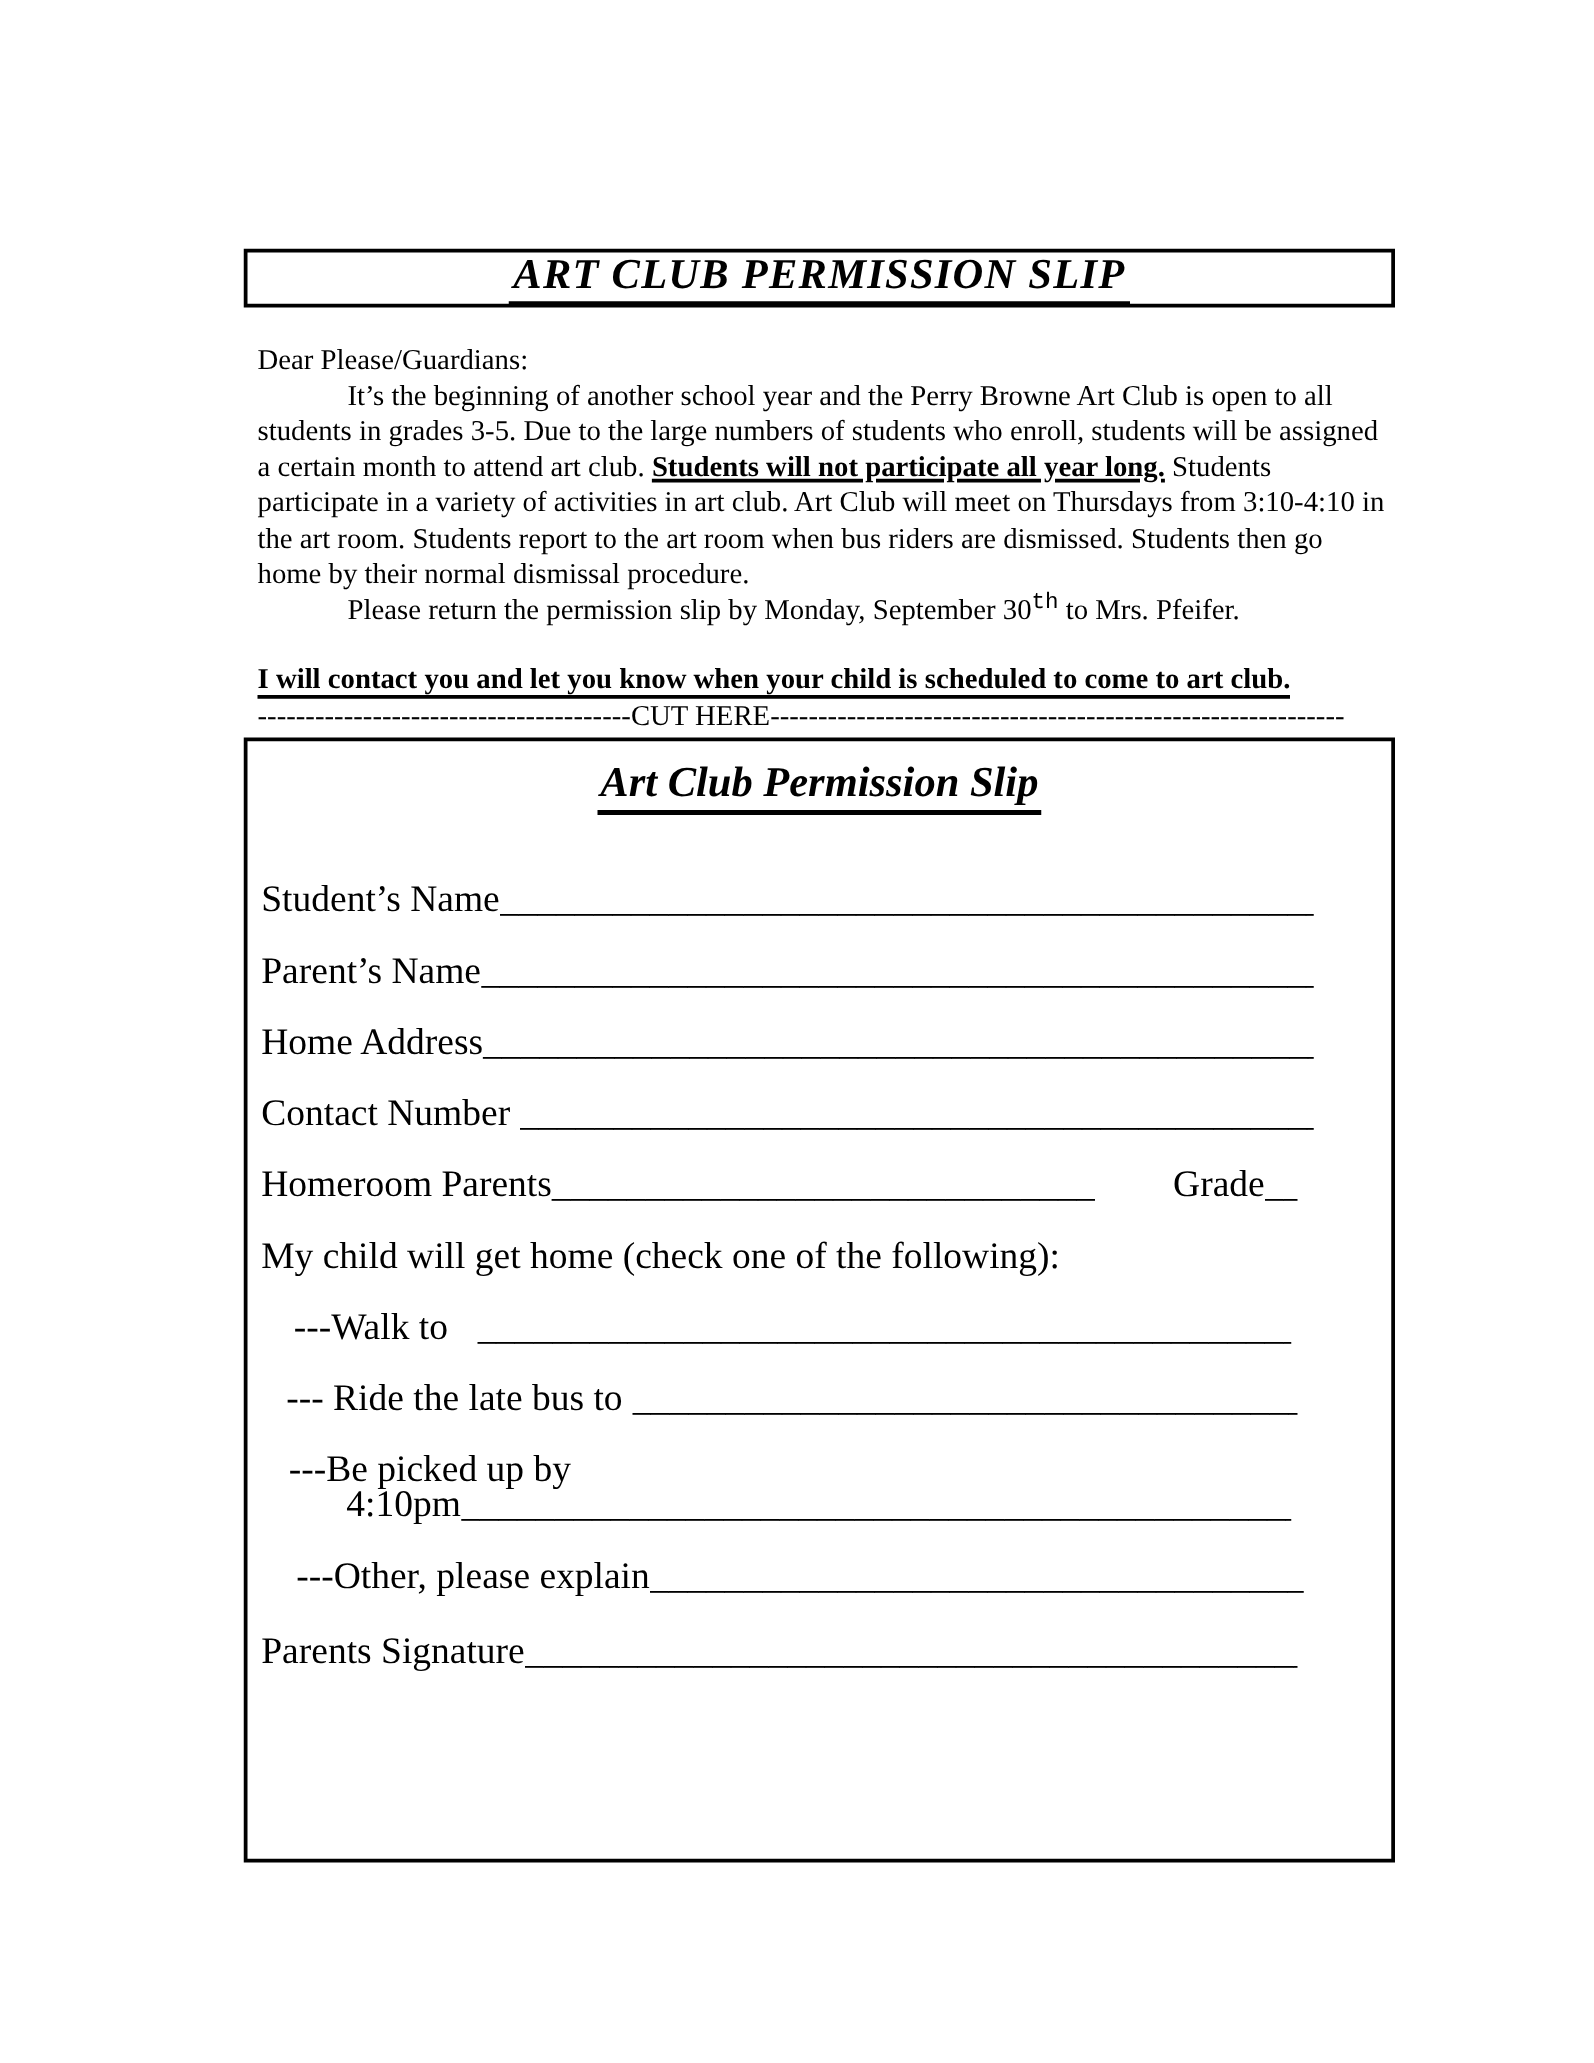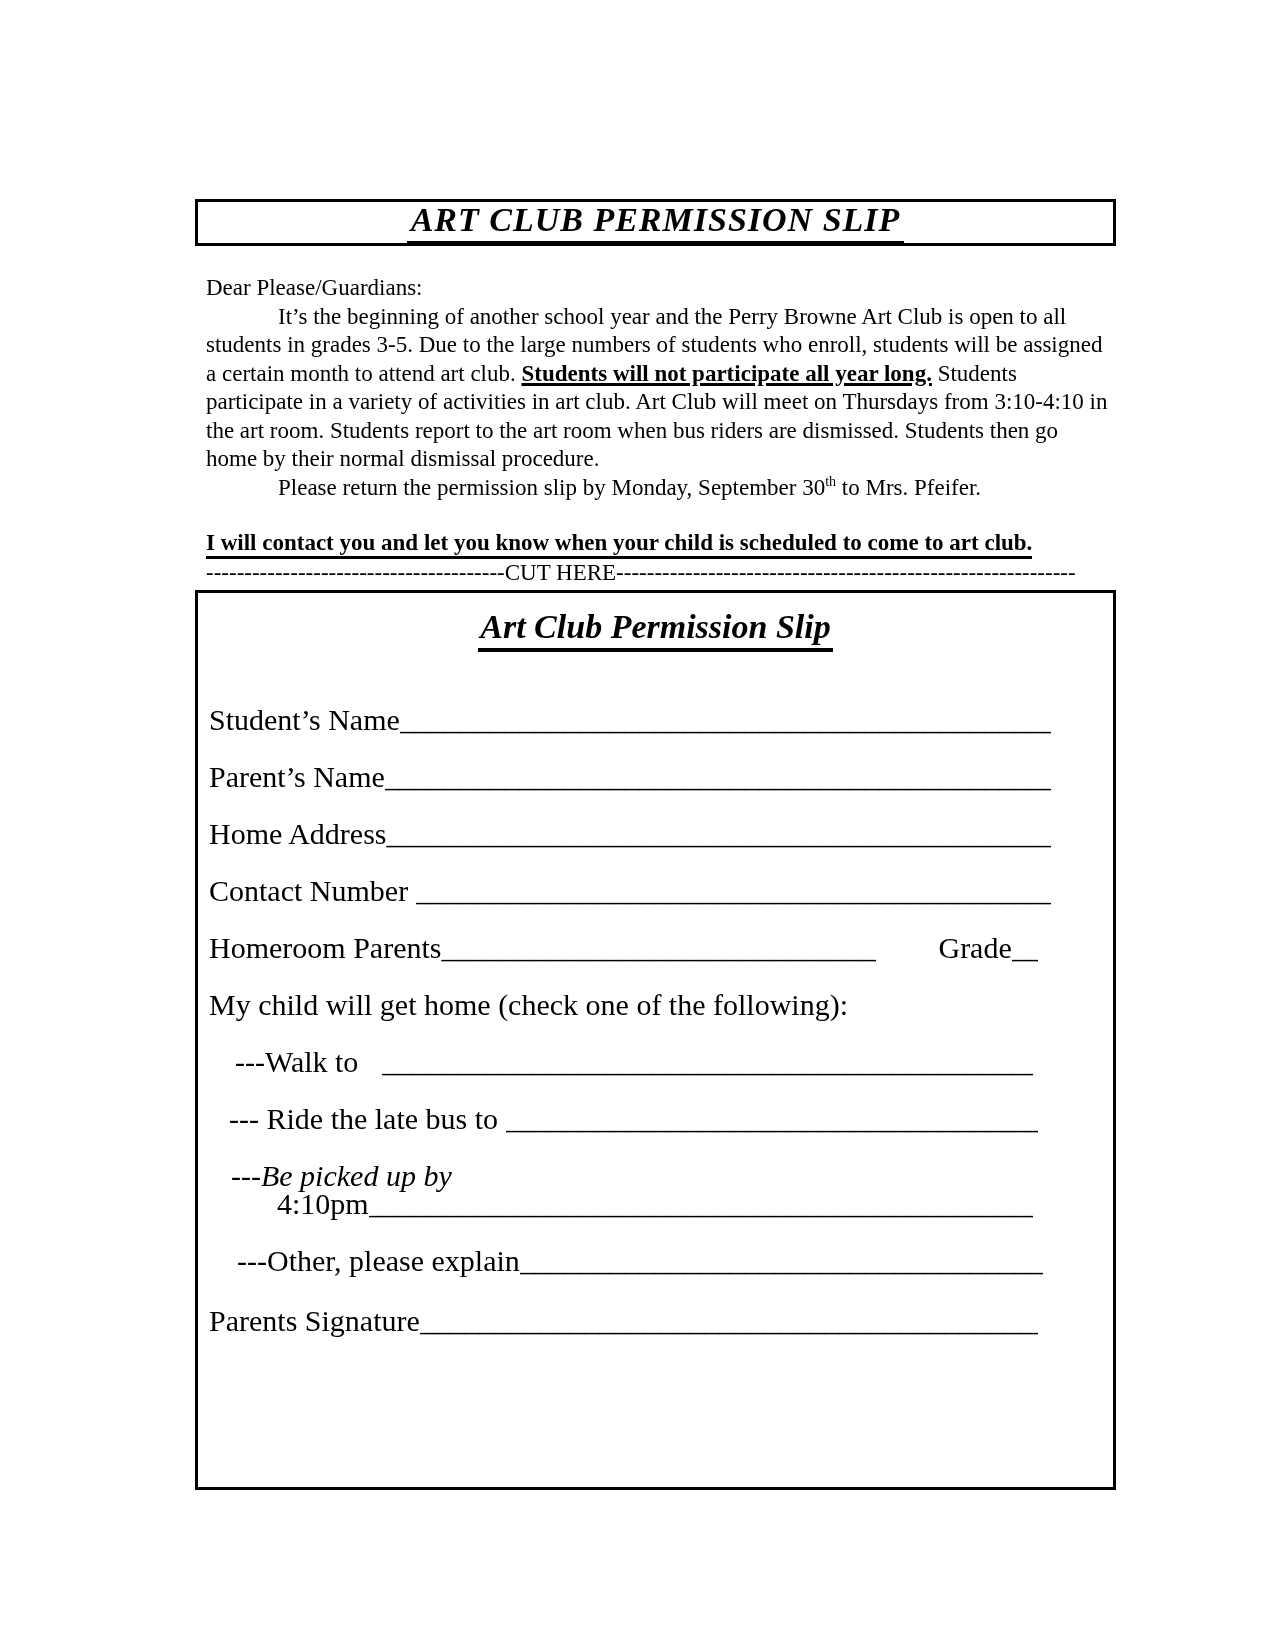--- a/index.html
+++ b/index.html
@@ -48,21 +48,21 @@
   }
   p { margin: 0; }
   .salutation { }
   .body-para { text-indent: 72px; }
   .bold { font-weight: normal; }
   .bold-underline {
     font-weight: bold;
     text-decoration: underline;
     text-decoration-thickness: 2.5px;
   }
-  sup { font-size: 14px; line-height: 0; }
+  sup { font-size: 18px; line-height: 0; font-family: Liberation Mono, monospace; }
   .contact-notice {
     margin-top: 27px;
     font-weight: bold;
     white-space: nowrap;
   }
   .notice-underline {
     border-bottom: 3px solid #000000;
     padding-bottom: 1px;
   }
   .cut-line {
@@ -109,21 +109,21 @@
   }
   .uline.fixed { flex: 0 0 auto; width: 435px; overflow: hidden; }
   .mr80 { margin-right: 80px; }
   .mr75 { margin-right: 75px; }
   .mr70 { margin-right: 70px; }
   .indent26 { padding-left: 26px; gap: 16px; }
   .indent20 { padding-left: 20px; }
   .indent22 { padding-left: 22px; }
   .indent28 { padding-left: 28px; }
   .two-line { margin-bottom: 28.5px; }
-  .two-line .first { white-space: pre; line-height: 28.5px; font-style: italic; }
+  .two-line .first { white-space: pre; line-height: 28.5px; }
   .two-line .second {
     display: flex;
     align-items: baseline;
     white-space: pre;
     line-height: 28.5px;
     padding-left: 46px;
     justify-content: flex-end;
   }
   .sig-row { margin-top: 31px; }
 </style>

